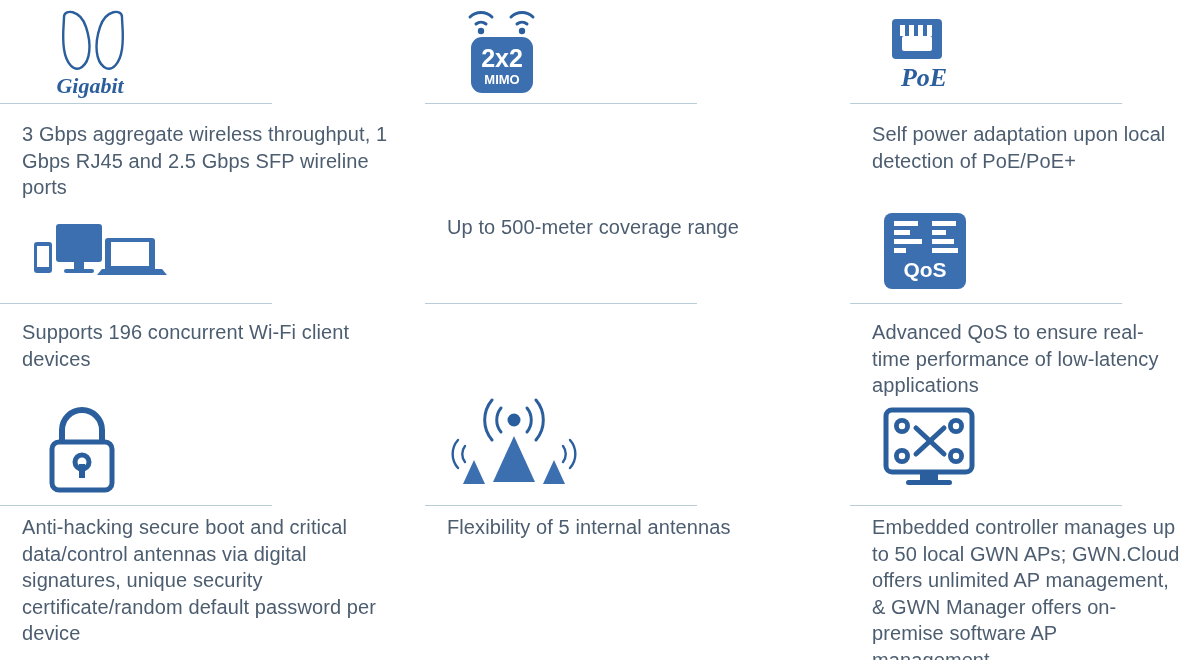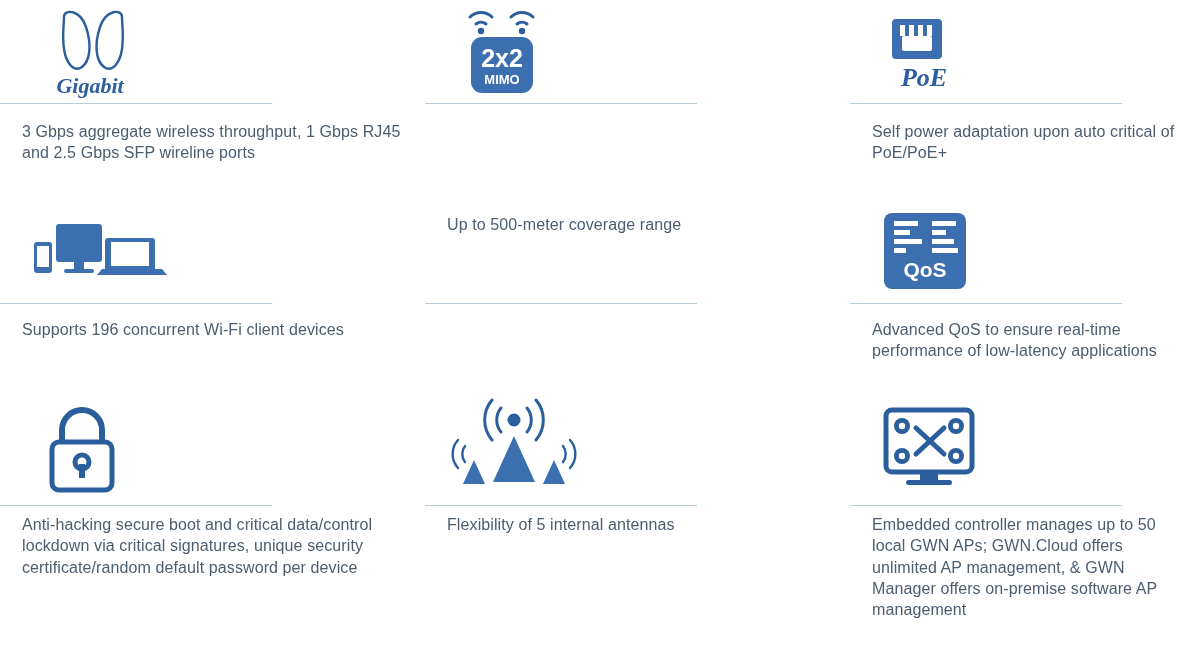--- a/index.html
+++ b/index.html
@@ -35,21 +35,21 @@
     left: 0;
     width: 272px;
     height: 1px;
     background: #b9cdd8;
   }
   .desc {
     padding-left: 22px;
     padding-right: 20px;
     padding-top: 14px;
     color: #4c5d70;
-    font-size: 16px;
+    font-size: 20px;
     line-height: 1.33;
     letter-spacing: 0.1px;
   }
   .cell.r1 .desc { padding-top: 16px; }
 
   svg { display: block; }
 
   
   .div-a { width: 272px; }
   .div-b { width: 272px; }
@@ -99,21 +99,21 @@
           <rect x="28" y="22" width="5" height="11"></rect>
           <rect x="37" y="22" width="5" height="11"></rect>
           <rect x="46" y="22" width="5" height="11"></rect>
           <rect x="55" y="22" width="5" height="11"></rect>
           <rect x="30" y="33" width="30" height="15" rx="2"></rect>
         </g>
         <text x="52" y="83" text-anchor="middle" font-family="Liberation Serif, serif" font-style="italic" font-weight="bold" font-size="26" fill="#2b5e9c">PoE</text>
       </svg>
     </div>
     <div class="divider div-c" style="top:103px"></div>
-    <div class="desc">Self power adaptation upon auto critical of PoE/PoE+</div>
+    <div class="desc">Self power adaptation upon local detection of PoE/PoE+</div>
   </div>
 
   <div class="cell r2 c1">
     <div class="icon-wrap">
       <svg width="150" height="90" viewBox="0 0 150 90">
         <rect x="30" y="16" width="46" height="38" rx="3" fill="#3c6fb0"></rect>
         <rect x="48" y="54" width="10" height="7" fill="#3c6fb0"></rect>
         <rect x="38" y="61" width="30" height="4" rx="2" fill="#3c6fb0"></rect>
         <rect x="8" y="34" width="18" height="31" rx="3" fill="#3c6fb0"></rect>
         <rect x="11" y="38" width="12" height="21" fill="#ffffff"></rect>
@@ -155,21 +155,21 @@
   <div class="cell r3 c1">
     <div class="icon-wrap">
       <svg width="110" height="100" viewBox="0 0 110 100">
         <path d="M36 44 v-12 a20 20 0 0 1 40 0 v12" fill="none" stroke="#2b5e9c" stroke-width="6"></path>
         <rect x="26" y="44" width="60" height="48" rx="7" fill="none" stroke="#2b5e9c" stroke-width="5"></rect>
         <circle cx="56" cy="64" r="7" fill="none" stroke="#2b5e9c" stroke-width="5"></circle>
         <rect x="53" y="66" width="6" height="14" fill="#2b5e9c"></rect>
       </svg>
     </div>
     <div class="divider div-a" style="top:110px"></div>
-    <div class="desc">Anti-hacking secure boot and critical data/control lockdown via critical signatures, unique security certificate/random default password per device</div>
+    <div class="desc">Anti-hacking secure boot and critical data/control antennas via digital signatures, unique security certificate/random default password per device</div>
   </div>
 
   <div class="cell r3 c2">
     <div class="icon-wrap">
       <svg width="140" height="100" viewBox="0 0 140 100">
         <circle cx="65" cy="22" r="6.5" fill="#2b5e9c"></circle>
         <g fill="none" stroke="#2b5e9c" stroke-width="3" stroke-linecap="round">
           <path d="M52 10 a19 19 0 0 0 0 24"></path>
           <path d="M78 10 a19 19 0 0 1 0 24"></path>
           <path d="M43 2 a31 31 0 0 0 0 40"></path>

